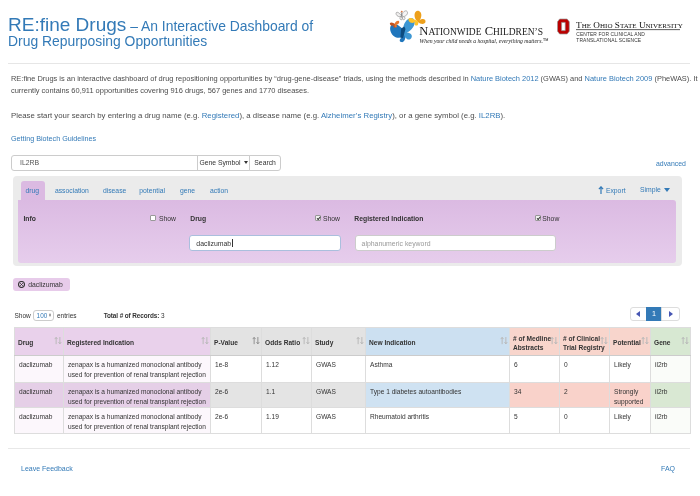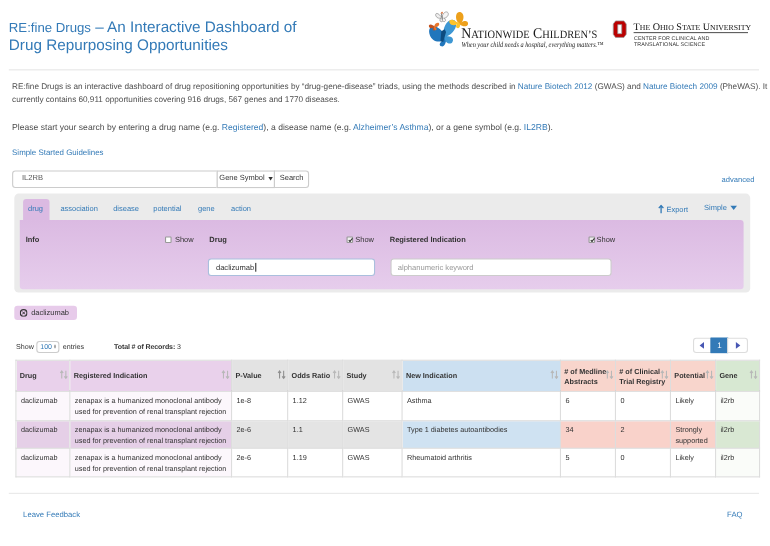--- a/index.html
+++ b/index.html
@@ -4,21 +4,21 @@
 <style>
 * { margin:0; padding:0; box-sizing:border-box; }
 html,body { width:700px; height:496px; background:#fff; }
 body { font-family:"Liberation Sans", sans-serif; color:#4d4d4d; }
 .page { position:relative; width:700px; height:496px; overflow:hidden; }
 a, .lnk { color:#337ab7; text-decoration:none; }
 .abs { position:absolute; }
 
 
 .title { left:8px; top:16.6px; color:#337ab7; font-size:13.9px; line-height:15.4px; letter-spacing:0; }
-.title .big { font-size:12px; }
+.title .big { font-size:19px; }
 
 
 .hr1 { left:8px; top:63px; width:682px; height:1px; background:#e6e6e6; }
 .hr2 { left:8px; top:448px; width:682px; height:1px; background:#e8e8e8; }
 
 
 .p1 { left:11px; top:72.5px; width:692px; font-size:7.45px; line-height:12.7px; color:#4d4d4d; }
 .p2 { left:11px; top:111.3px; width:692px; font-size:7.8px; color:#4d4d4d; }
 .gsg { left:11px; top:134px; font-size:7.2px; }
 
@@ -128,23 +128,23 @@
     <text x="21" y="10.7" font-family="Liberation Serif, serif" font-size="9.2" fill="#111"><tspan>T</tspan><tspan font-size="7.05">HE</tspan><tspan> O</tspan><tspan font-size="7.05">HIO</tspan><tspan> S</tspan><tspan font-size="7.05">TATE</tspan><tspan> U</tspan><tspan font-size="7.05">NIVERSITY</tspan></text>
     <rect x="21" y="12.3" width="104" height="0.8" fill="#333"></rect>
     <text x="21.3" y="19.1" font-family="Liberation Sans, sans-serif" font-size="4.9" fill="#333" letter-spacing="0.1">CENTER FOR CLINICAL AND</text>
     <text x="21.3" y="24.5" font-family="Liberation Sans, sans-serif" font-size="4.9" fill="#333" letter-spacing="0.1">TRANSLATIONAL SCIENCE</text>
   </svg>
 
   <div class="abs hr1"></div>
 
   <div class="abs p1">RE:fine Drugs is an interactive dashboard of drug repositioning opportunities by “drug-gene-disease” triads, using the methods described in <span class="lnk">Nature Biotech 2012</span> (GWAS) and <span class="lnk">Nature Biotech 2009</span> (PheWAS). It currently contains 60,911 opportunities covering 916 drugs, 567 genes and 1770 diseases.</div>
 
-  <div class="abs p2">Please start your search by entering a drug name (e.g. <span class="lnk">Registered</span>), a disease name (e.g. <span class="lnk">Alzheimer’s Asthma</span>), or a gene symbol (e.g. <span class="lnk">IL2RB</span>).</div>
-
-  <div class="abs gsg lnk">Simple Started Guidelines</div>
+  <div class="abs p2">Please start your search by entering a drug name (e.g. <span class="lnk">Registered</span>), a disease name (e.g. <span class="lnk">Alzheimer’s Registry</span>), or a gene symbol (e.g. <span class="lnk">IL2RB</span>).</div>
+
+  <div class="abs gsg lnk">Getting Biotech Guidelines</div>
 
   <div class="abs srch">
     <input value="IL2RB" style="">
     <div class="btn b1">Gene Symbol <span class="caret"></span></div>
     <div class="btn b2">Search</div>
   </div>
   <div class="abs advanced lnk">advanced</div>
 
   <div class="abs twrap"></div>
   <div class="abs tab-active"></div>

